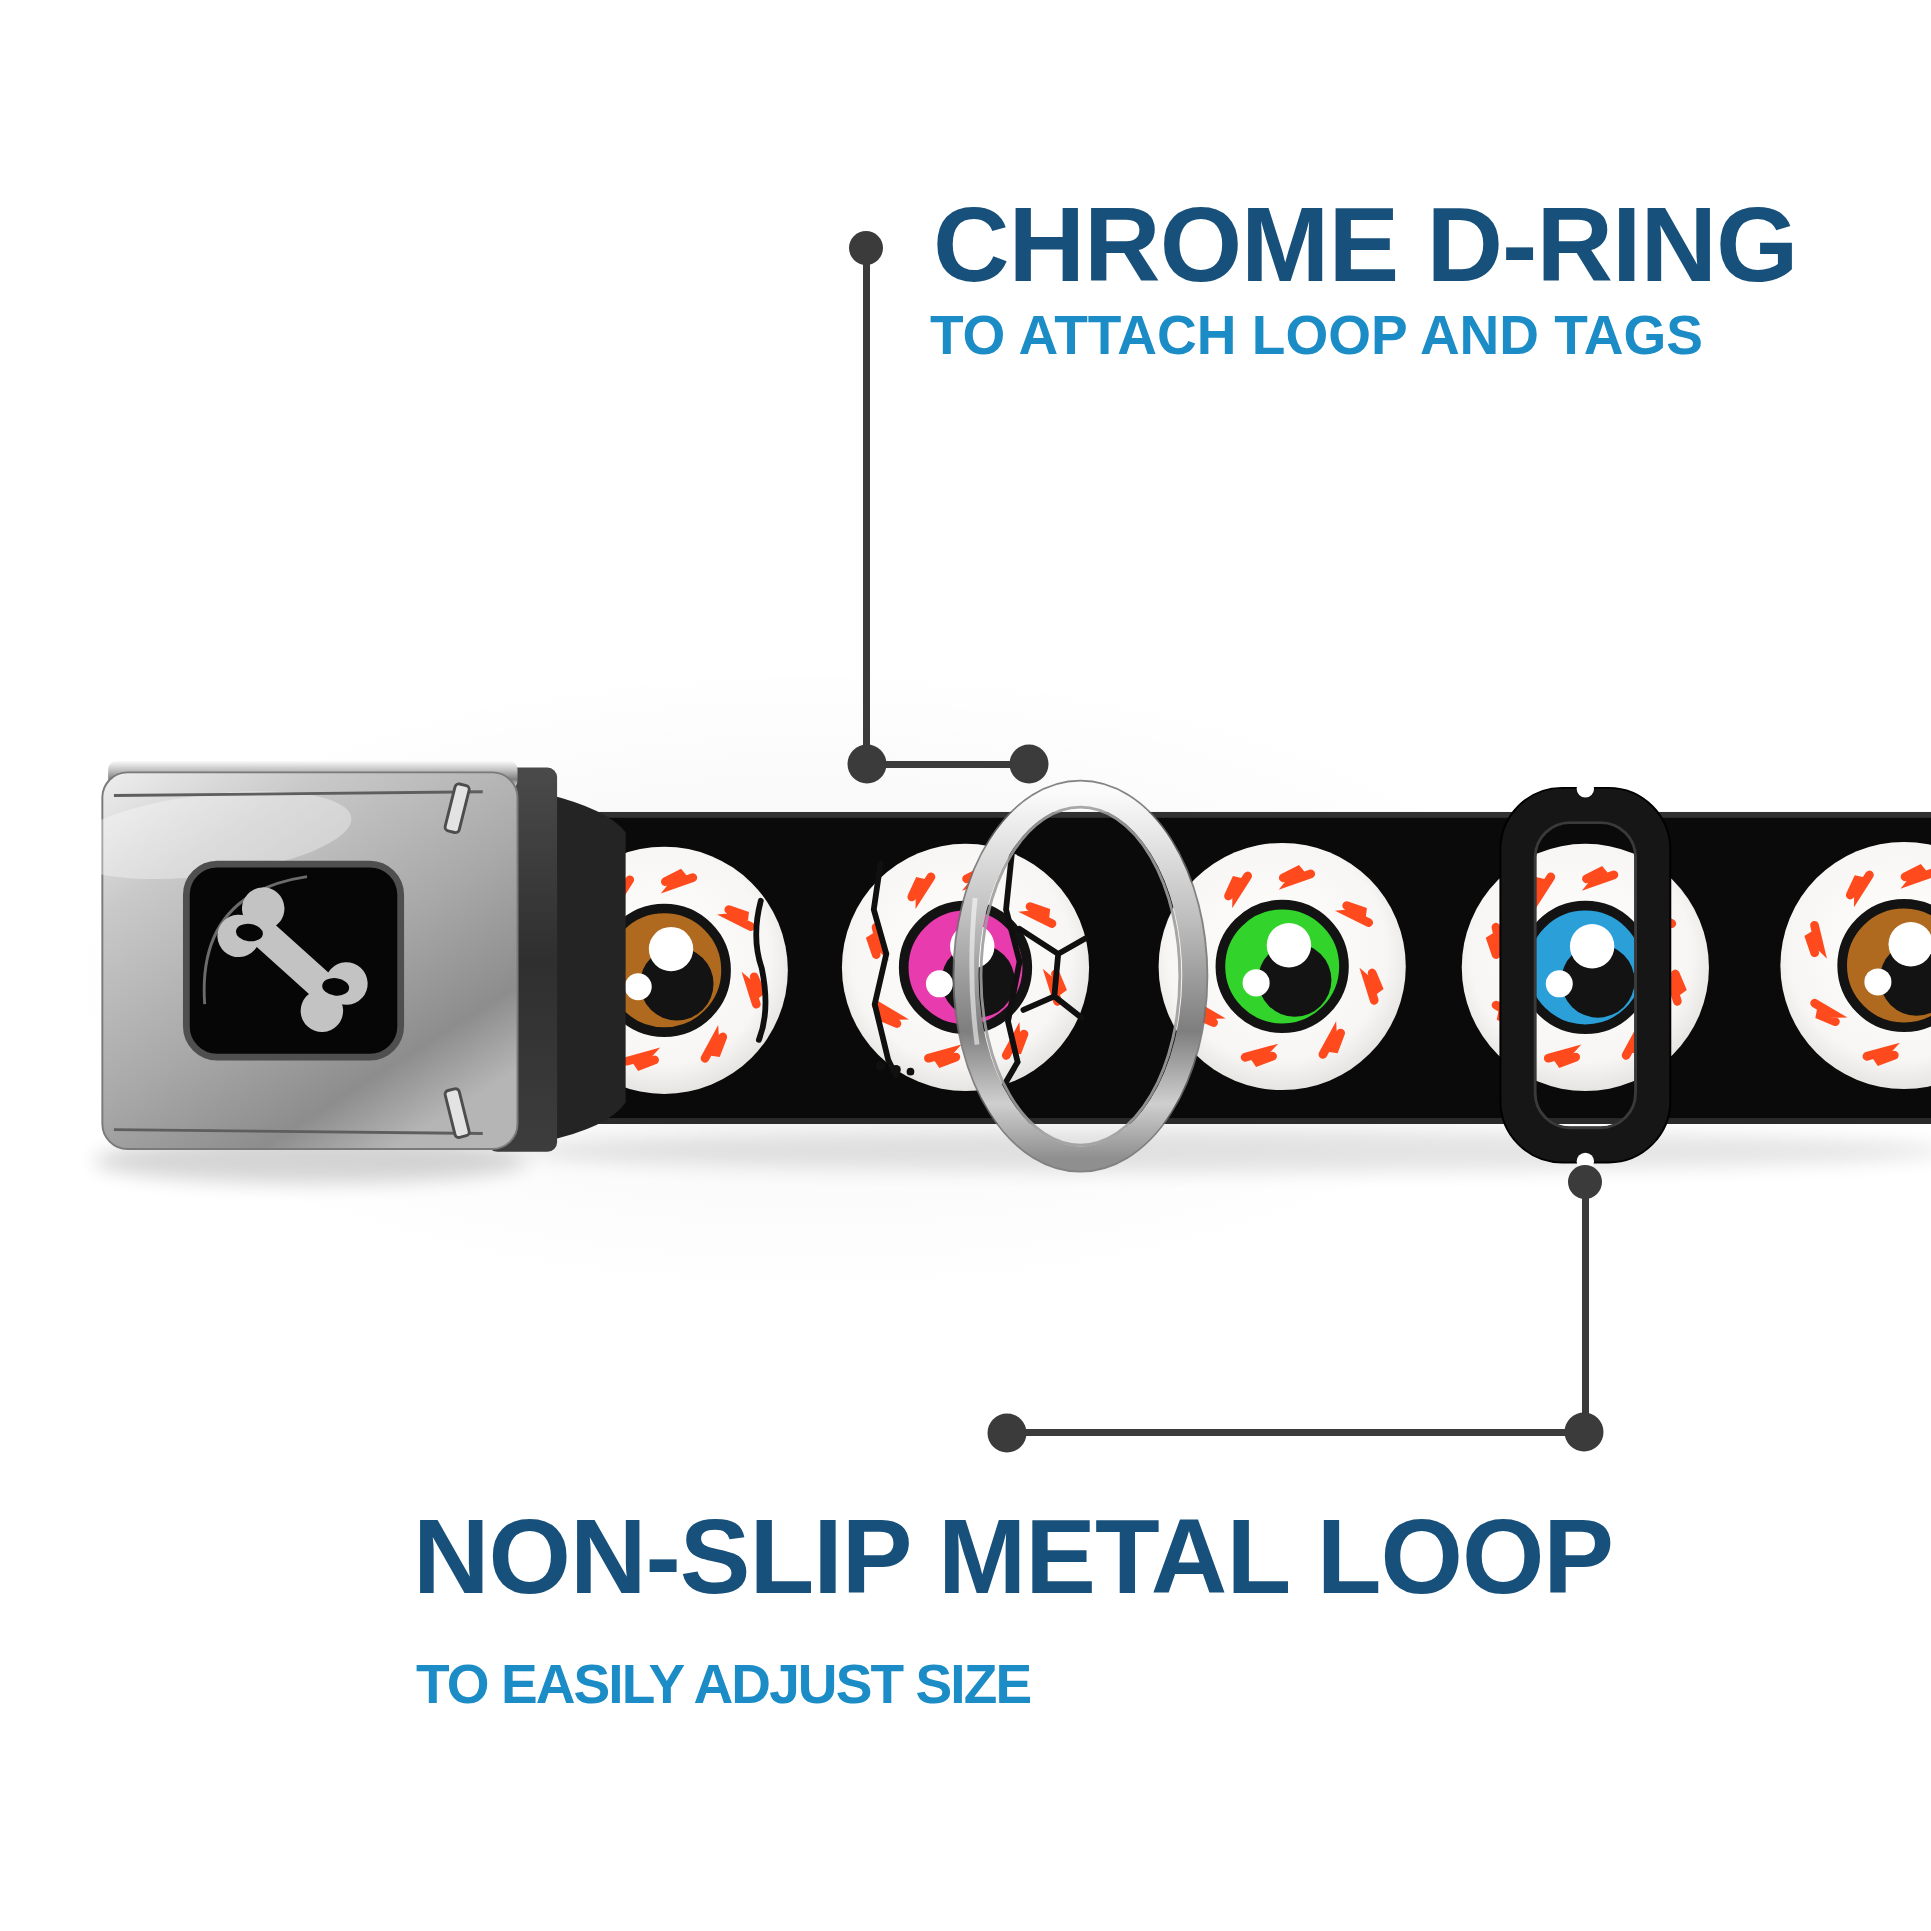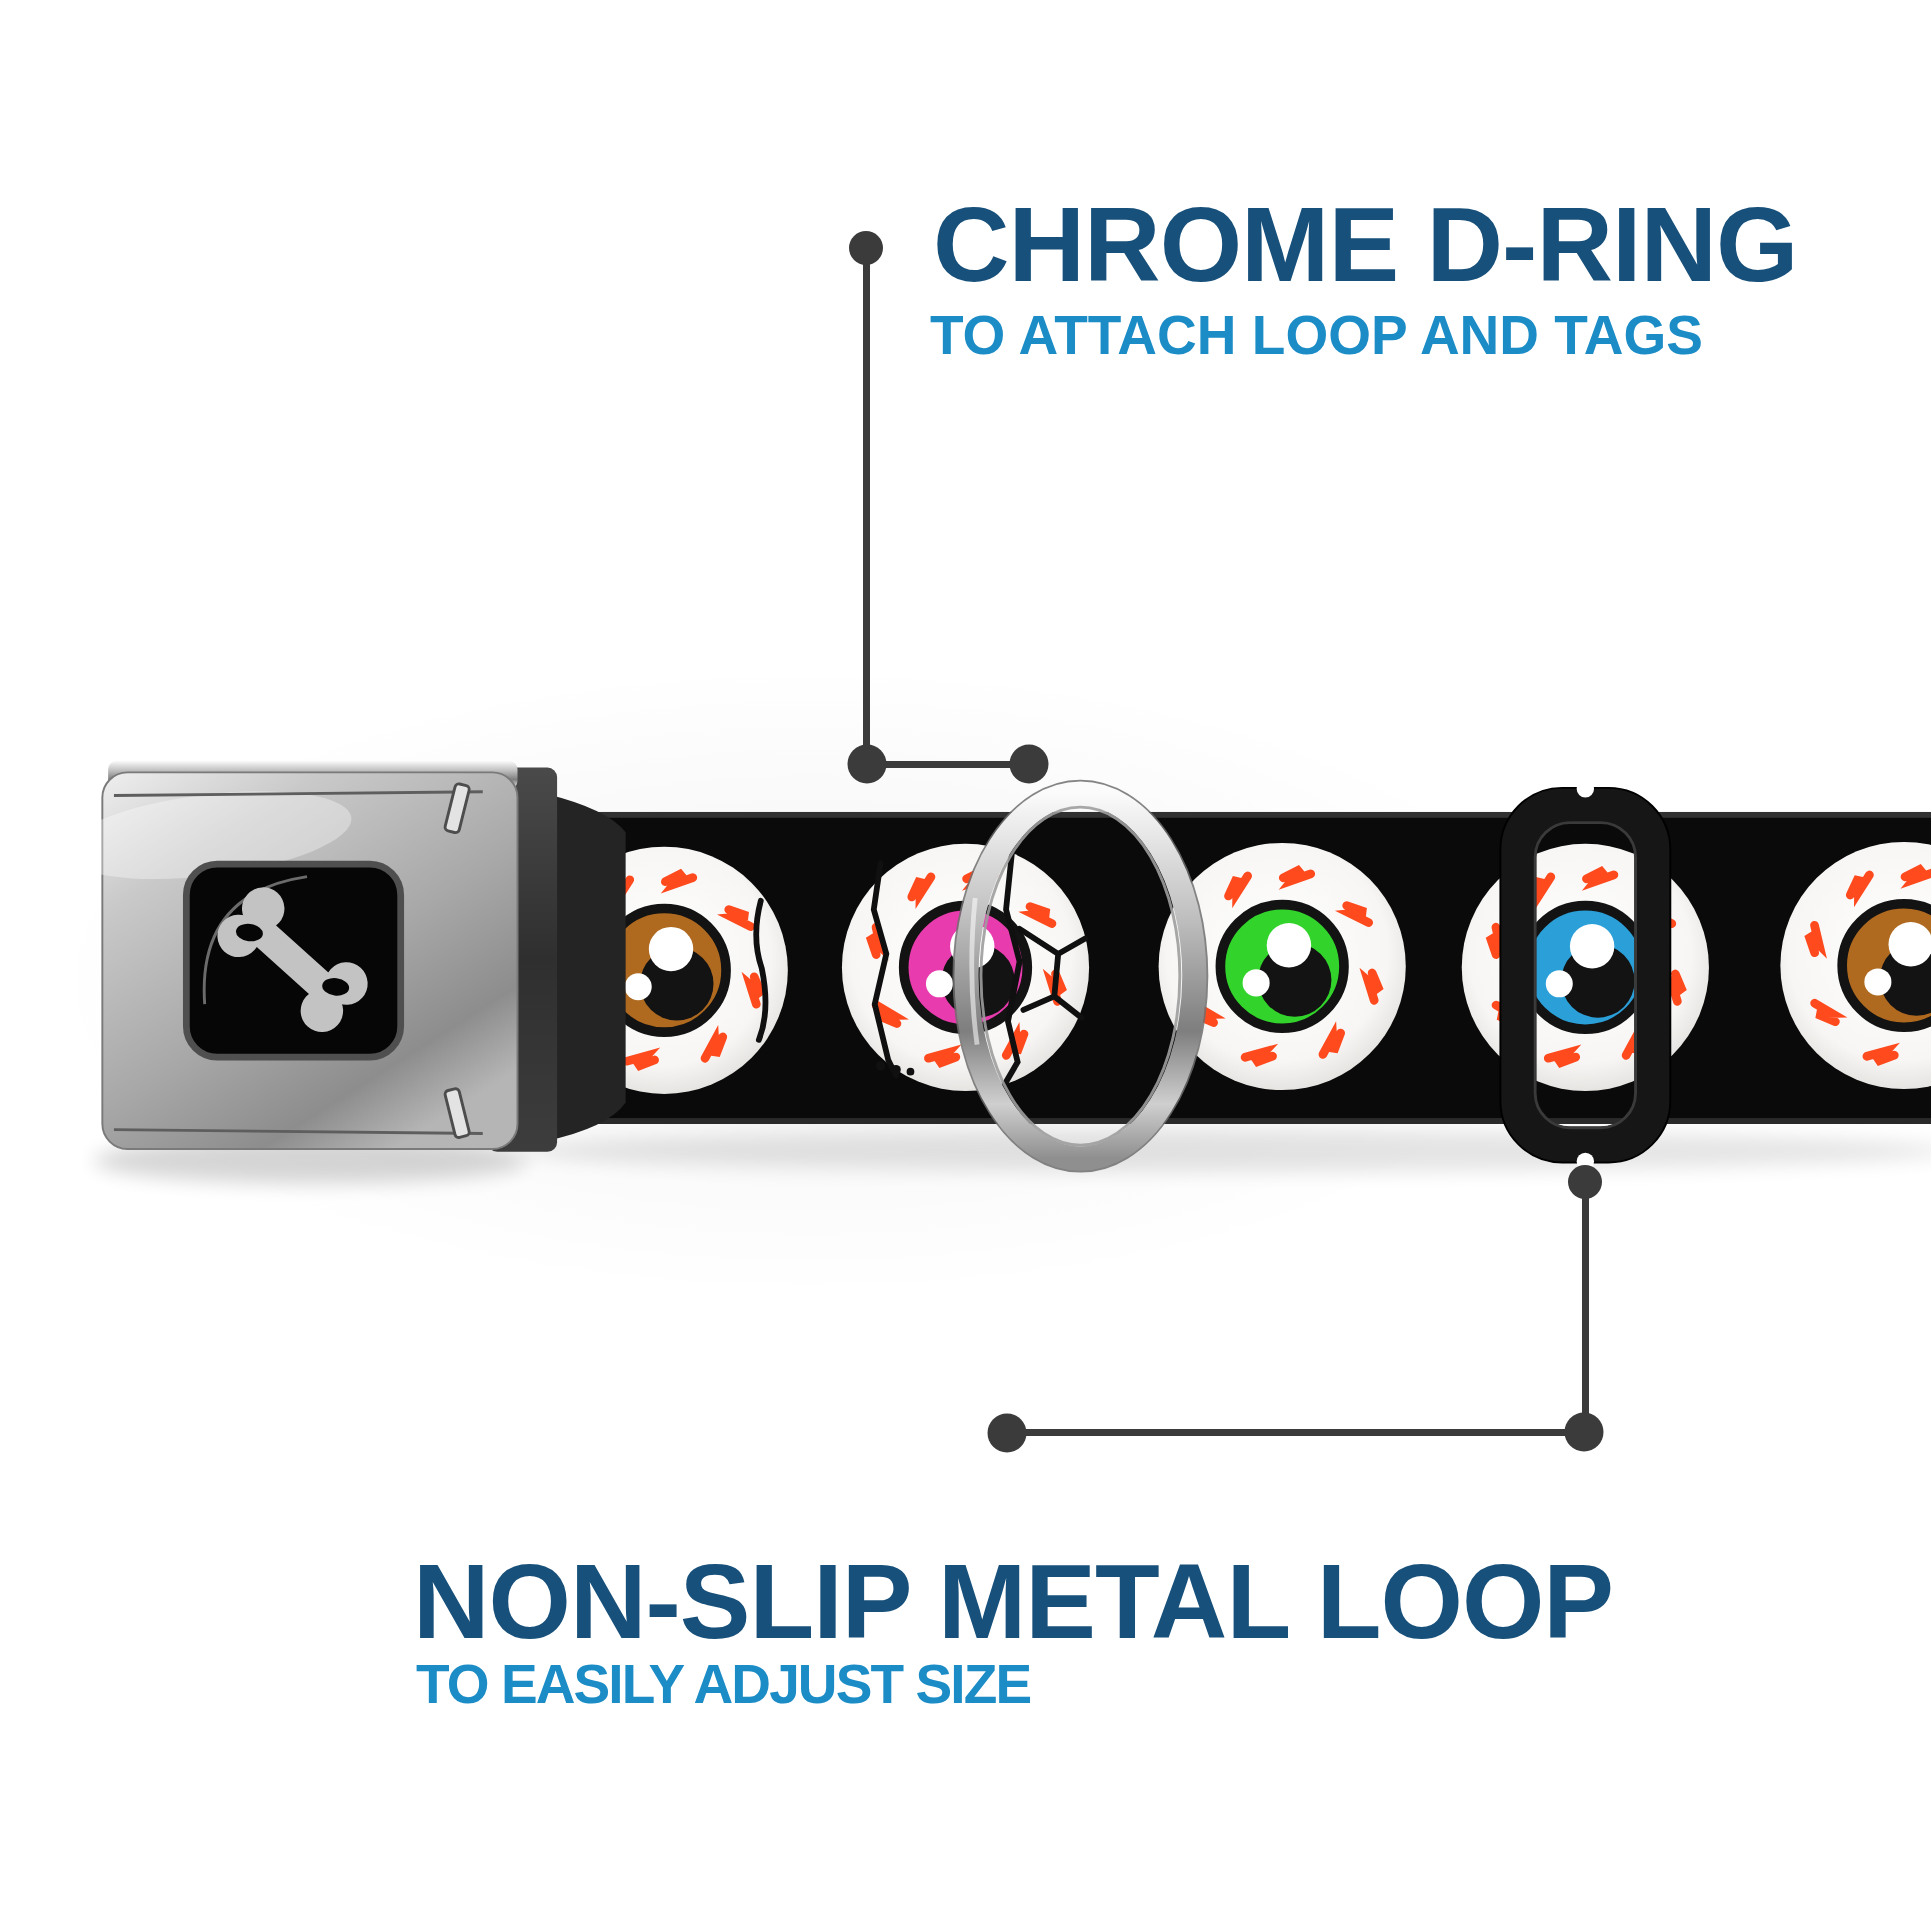--- a/index.html
+++ b/index.html
@@ -189,18 +189,18 @@
     <div class="headline" style="left:933px;top:191px">CHROME D-RING</div>
     <div class="subline" style="left:930px;top:308px">TO ATTACH LOOP AND TAGS</div>
   </div>
 
   <div>
     <div class="dot sm" style="left:1585px;top:1182px"></div>
     <div class="cline" style="left:1582px;top:1186px;width:6.8px;height:246px"></div>
     <div class="cline" style="left:1007px;top:1429px;width:577px;height:6.8px"></div>
     <div class="dot lg" style="left:1584px;top:1432px"></div>
     <div class="dot lg" style="left:1007px;top:1433px"></div>
-    <div class="headline" style="left:413px;top:1548px">NON-SLIP METAL LOOP</div>
+    <div class="headline" style="left:413px;top:1503px">NON-SLIP METAL LOOP</div>
     <div class="subline sub-tight" style="left:416px;top:1657px">TO EASILY ADJUST SIZE</div>
   </div>
 
 </div>
 
 
 </body></html>

